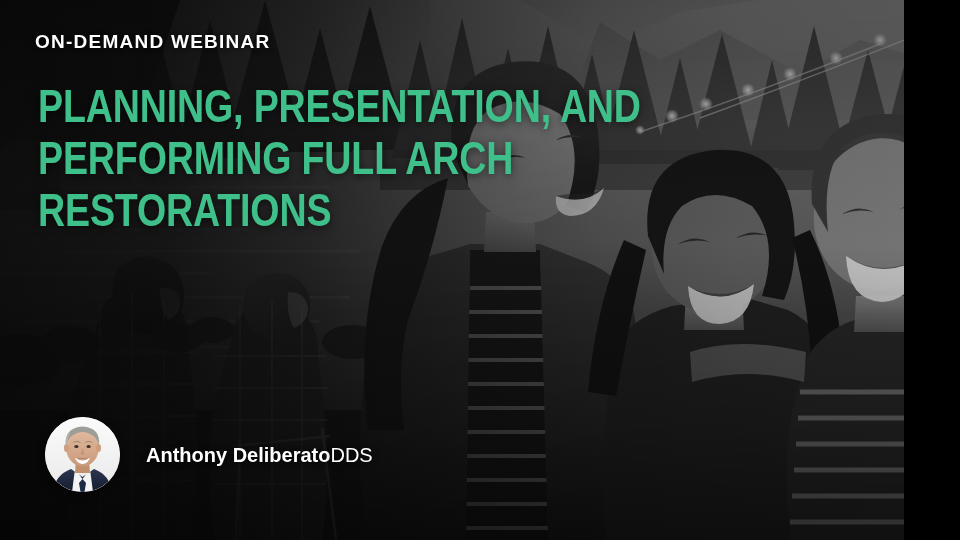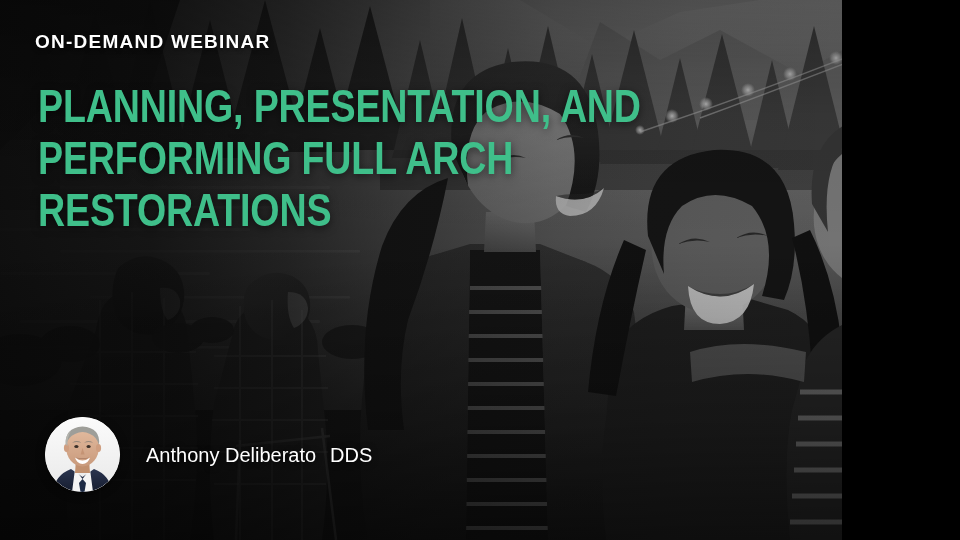--- a/index.html
+++ b/index.html
@@ -6,25 +6,24 @@
     margin: 0;
     padding: 0;
     background: #000;
   }
   body {
     font-family: "Liberation Sans", sans-serif;
   }
 
   .slide {
     position: relative;
-    width: 833px;
+    width: 904px;
     height: 540px;
     overflow: hidden;
     background: #1a1a1a;
-    padding-left: 9px;
   }
 
   
   .photo {
     position: absolute;
     inset: 0;
     width: 960px;
     height: 540px;
   }
   .photo svg { display: block; width: 960px; height: 540px; }
@@ -115,22 +114,22 @@
   .avatar svg { display: block; width: 75px; height: 75px; }
 
   .presenter-name {
     margin-left: 26px;
     color: #ffffff;
     font-size: 20px;
     line-height: 1;
     white-space: nowrap;
     text-shadow: 0 1px 6px rgba(0,0,0,0.8);
   }
-  .presenter-name .nm { font-weight: normal; }
-  .presenter-name .cred { font-weight: normal; margin-left: 14px; }
+  .presenter-name .nm { font-weight: bold; }
+  .presenter-name .cred { font-weight: normal; margin-left: 0; }
 </style>
 </head>
 <body>
 
 <div class="slide">
 
   <div class="photo">
     <svg viewBox="0 0 960 540" preserveAspectRatio="none" aria-hidden="true">
       <defs>
         <linearGradient id="skyG" x1="0" y1="0" x2="0" y2="1">

